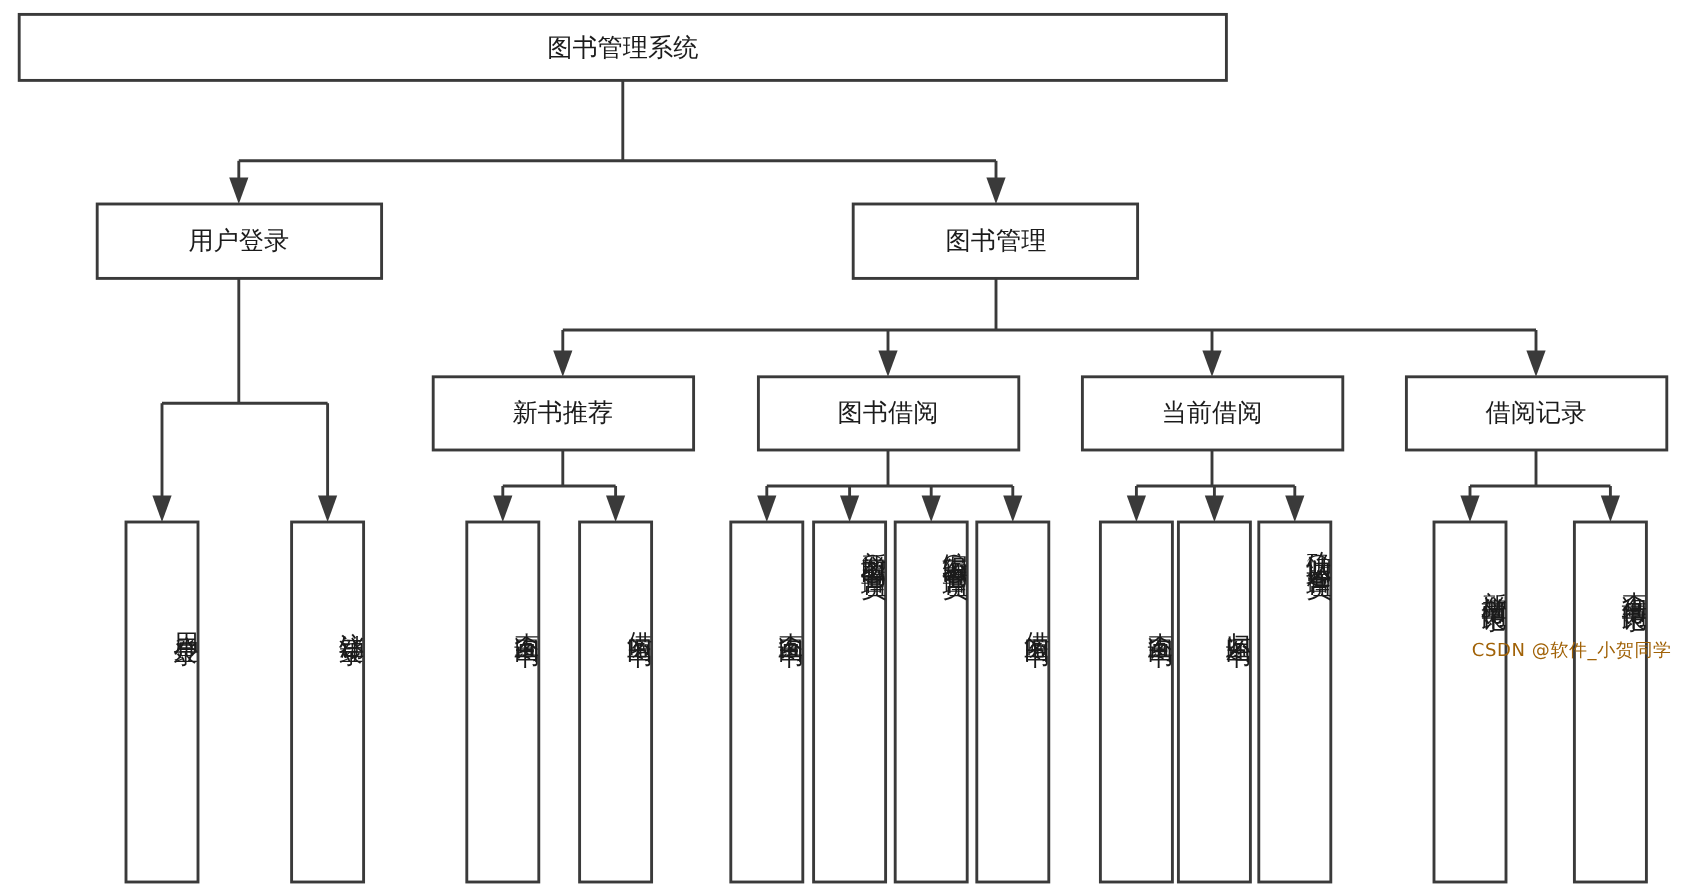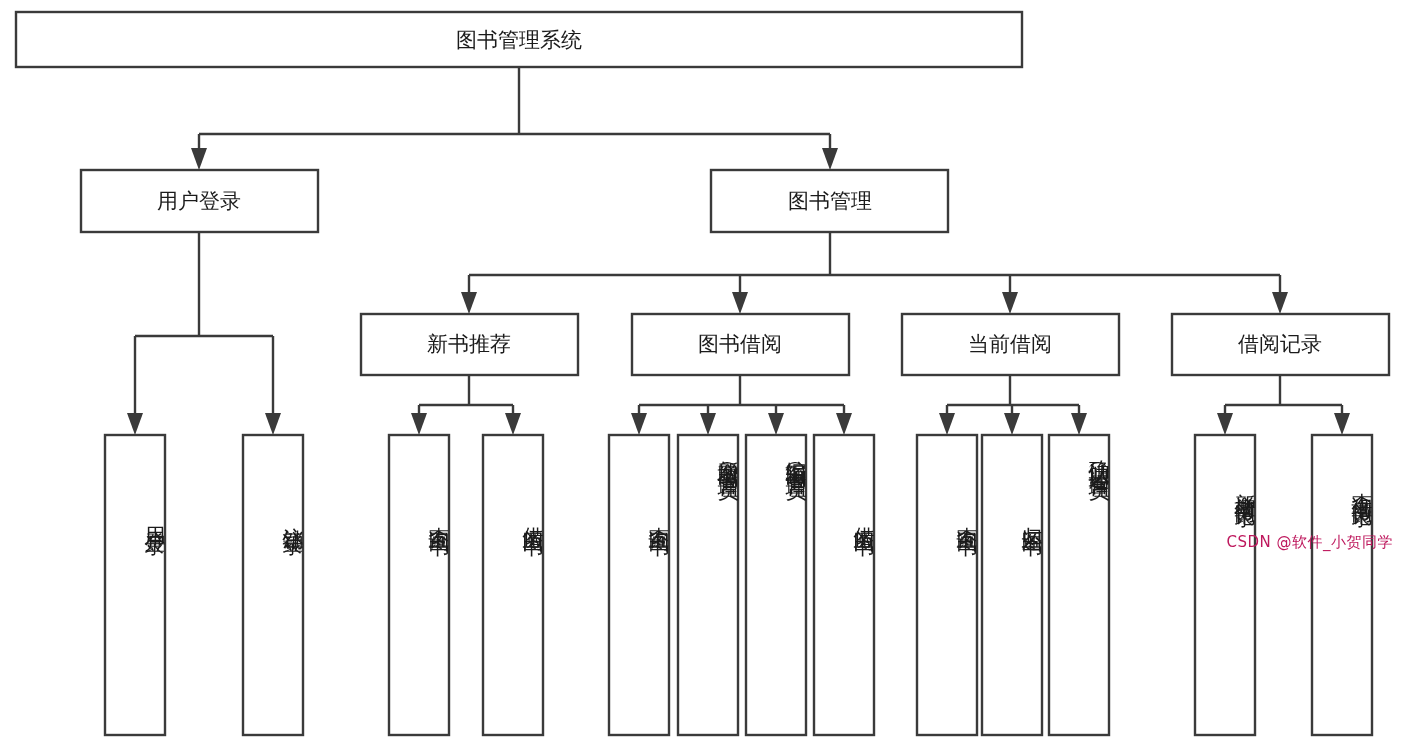--- a/index.html
+++ b/index.html
@@ -46,21 +46,21 @@
     fill: #1b1b1b;
     text-anchor: middle;
     dominant-baseline: middle;
   }
   .watermark {
     position: absolute;
     right: 12px;
     bottom: 6px;
     font-family: "DejaVu Sans", "Liberation Sans", sans-serif;
     font-size: 15px;
-    color: #be185d;
+    color: #a16207;
     letter-spacing: 0.5px;
     white-space: nowrap;
     user-select: none;
   }
   .vlabel-layer {
     position: absolute;
     left: 0; top: 0;
     width: 1405px;
     height: 747px;
     pointer-events: none;

